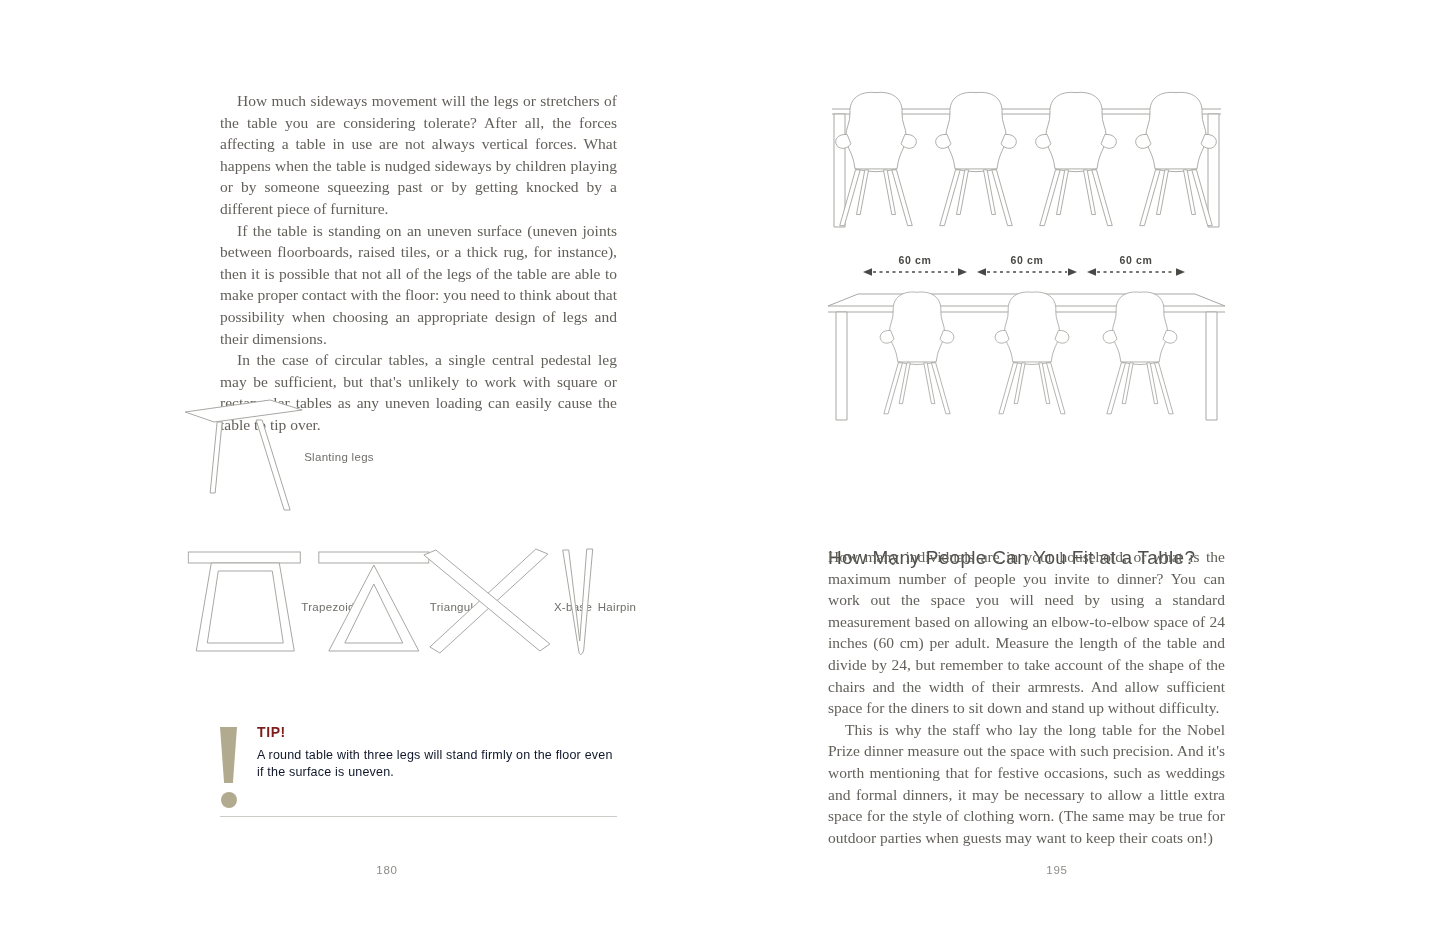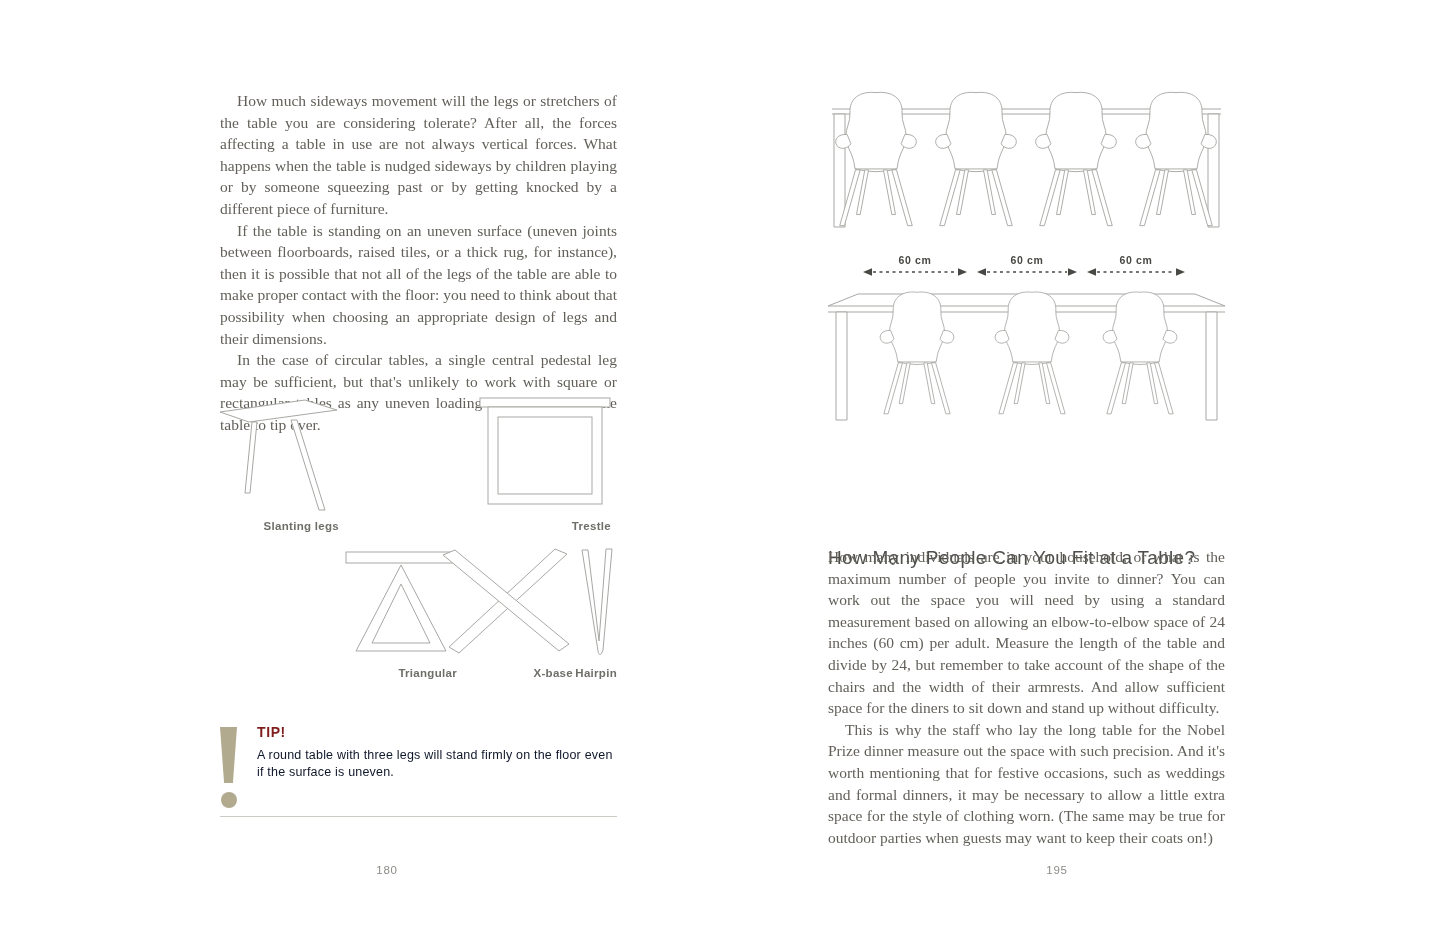--- a/index.html
+++ b/index.html
@@ -9,22 +9,22 @@
   .col-left{left:220px;}
   .col-right{left:828px;}
 
   
   .bodytext{position:absolute;left:0;width:397px;color:#625f59;font-size:15.5px;
             line-height:21.6px;text-align:justify;}
   .bodytext p{margin:0;}
   .bodytext p.indent{text-indent:17px;}
 
   
-  .diagram-cell{position:absolute;transform:translateX(-50%);display:flex;flex-direction:column;
-                align-items:flex-end;font-weight:bold;}
+  .diagram-cell{position:absolute;transform:translateX(-50%);display:flex;flex-direction:row;
+                align-items:center;}
   .diagram-label{font-family:"Liberation Sans",sans-serif;font-size:11.5px;color:#6f6e69;
                  letter-spacing:.3px;margin-top:9px;white-space:nowrap;}
   svg{display:block;}
   .lineart{stroke:#a7a7a3;stroke-width:1;fill:none;}
   .lineart-fill{stroke:#a7a7a3;stroke-width:1;fill:#ffffff;}
 
   
   .tip{position:absolute;left:0;top:724px;width:397px;}
   .tip-icon{position:absolute;left:0;top:3px;width:20px;height:82px;}
   .tip-bar{width:17px;height:56px;background:#b2aa8e;
@@ -77,29 +77,29 @@
     <div class="diagram-cell" style="left:59px;top:393px;">
       <svg width="120" height="118" viewBox="0 0 120 118">
         <polygon class="lineart-fill" points="1,19 86,7 118,17 30,29"></polygon>
         <polygon class="lineart-fill" points="33,29 38,29 31,100 26,100"></polygon>
         <polygon class="lineart-fill" points="72,27 78,27 106,117 100,117"></polygon>
       </svg>
       <div class="diagram-label">Slanting legs</div>
     </div>
 
 
-    <div class="diagram-cell" style="left:325px;top:393px;">
-      <svg width="132" height="118" viewBox="0 0 132 118">
-        <rect class="lineart-fill" x="1" y="5" width="130" height="9"></rect>
-        <rect class="lineart-fill" x="9" y="14" width="114" height="97"></rect>
-        <rect class="lineart" x="19" y="24" width="94" height="77"></rect>
+
+    <div class="diagram-cell" style="left:51px;top:546px;">
+      <svg width="114" height="112" viewBox="0 0 114 112">
+        <rect class="lineart-fill" x="1" y="6" width="112" height="11"></rect>
+        <polygon class="lineart-fill" points="24,17 92,17 107,105 9,105"></polygon>
+        <polygon class="lineart" points="31,25 85,25 96,97 20,97"></polygon>
       </svg>
-      <div class="diagram-label">Trestle</div>
+      <div class="diagram-label">Trapezoid</div>
     </div>
-
 
     <div class="diagram-cell" style="left:181px;top:546px;">
       <svg width="112" height="112" viewBox="0 0 112 112">
         <rect class="lineart-fill" x="1" y="6" width="110" height="11"></rect>
         <polygon class="lineart-fill" points="56,19 101,105 11,105"></polygon>
         <polygon class="lineart" points="56,38 85,97 27,97"></polygon>
       </svg>
       <div class="diagram-label">Triangular</div>
     </div>
 

